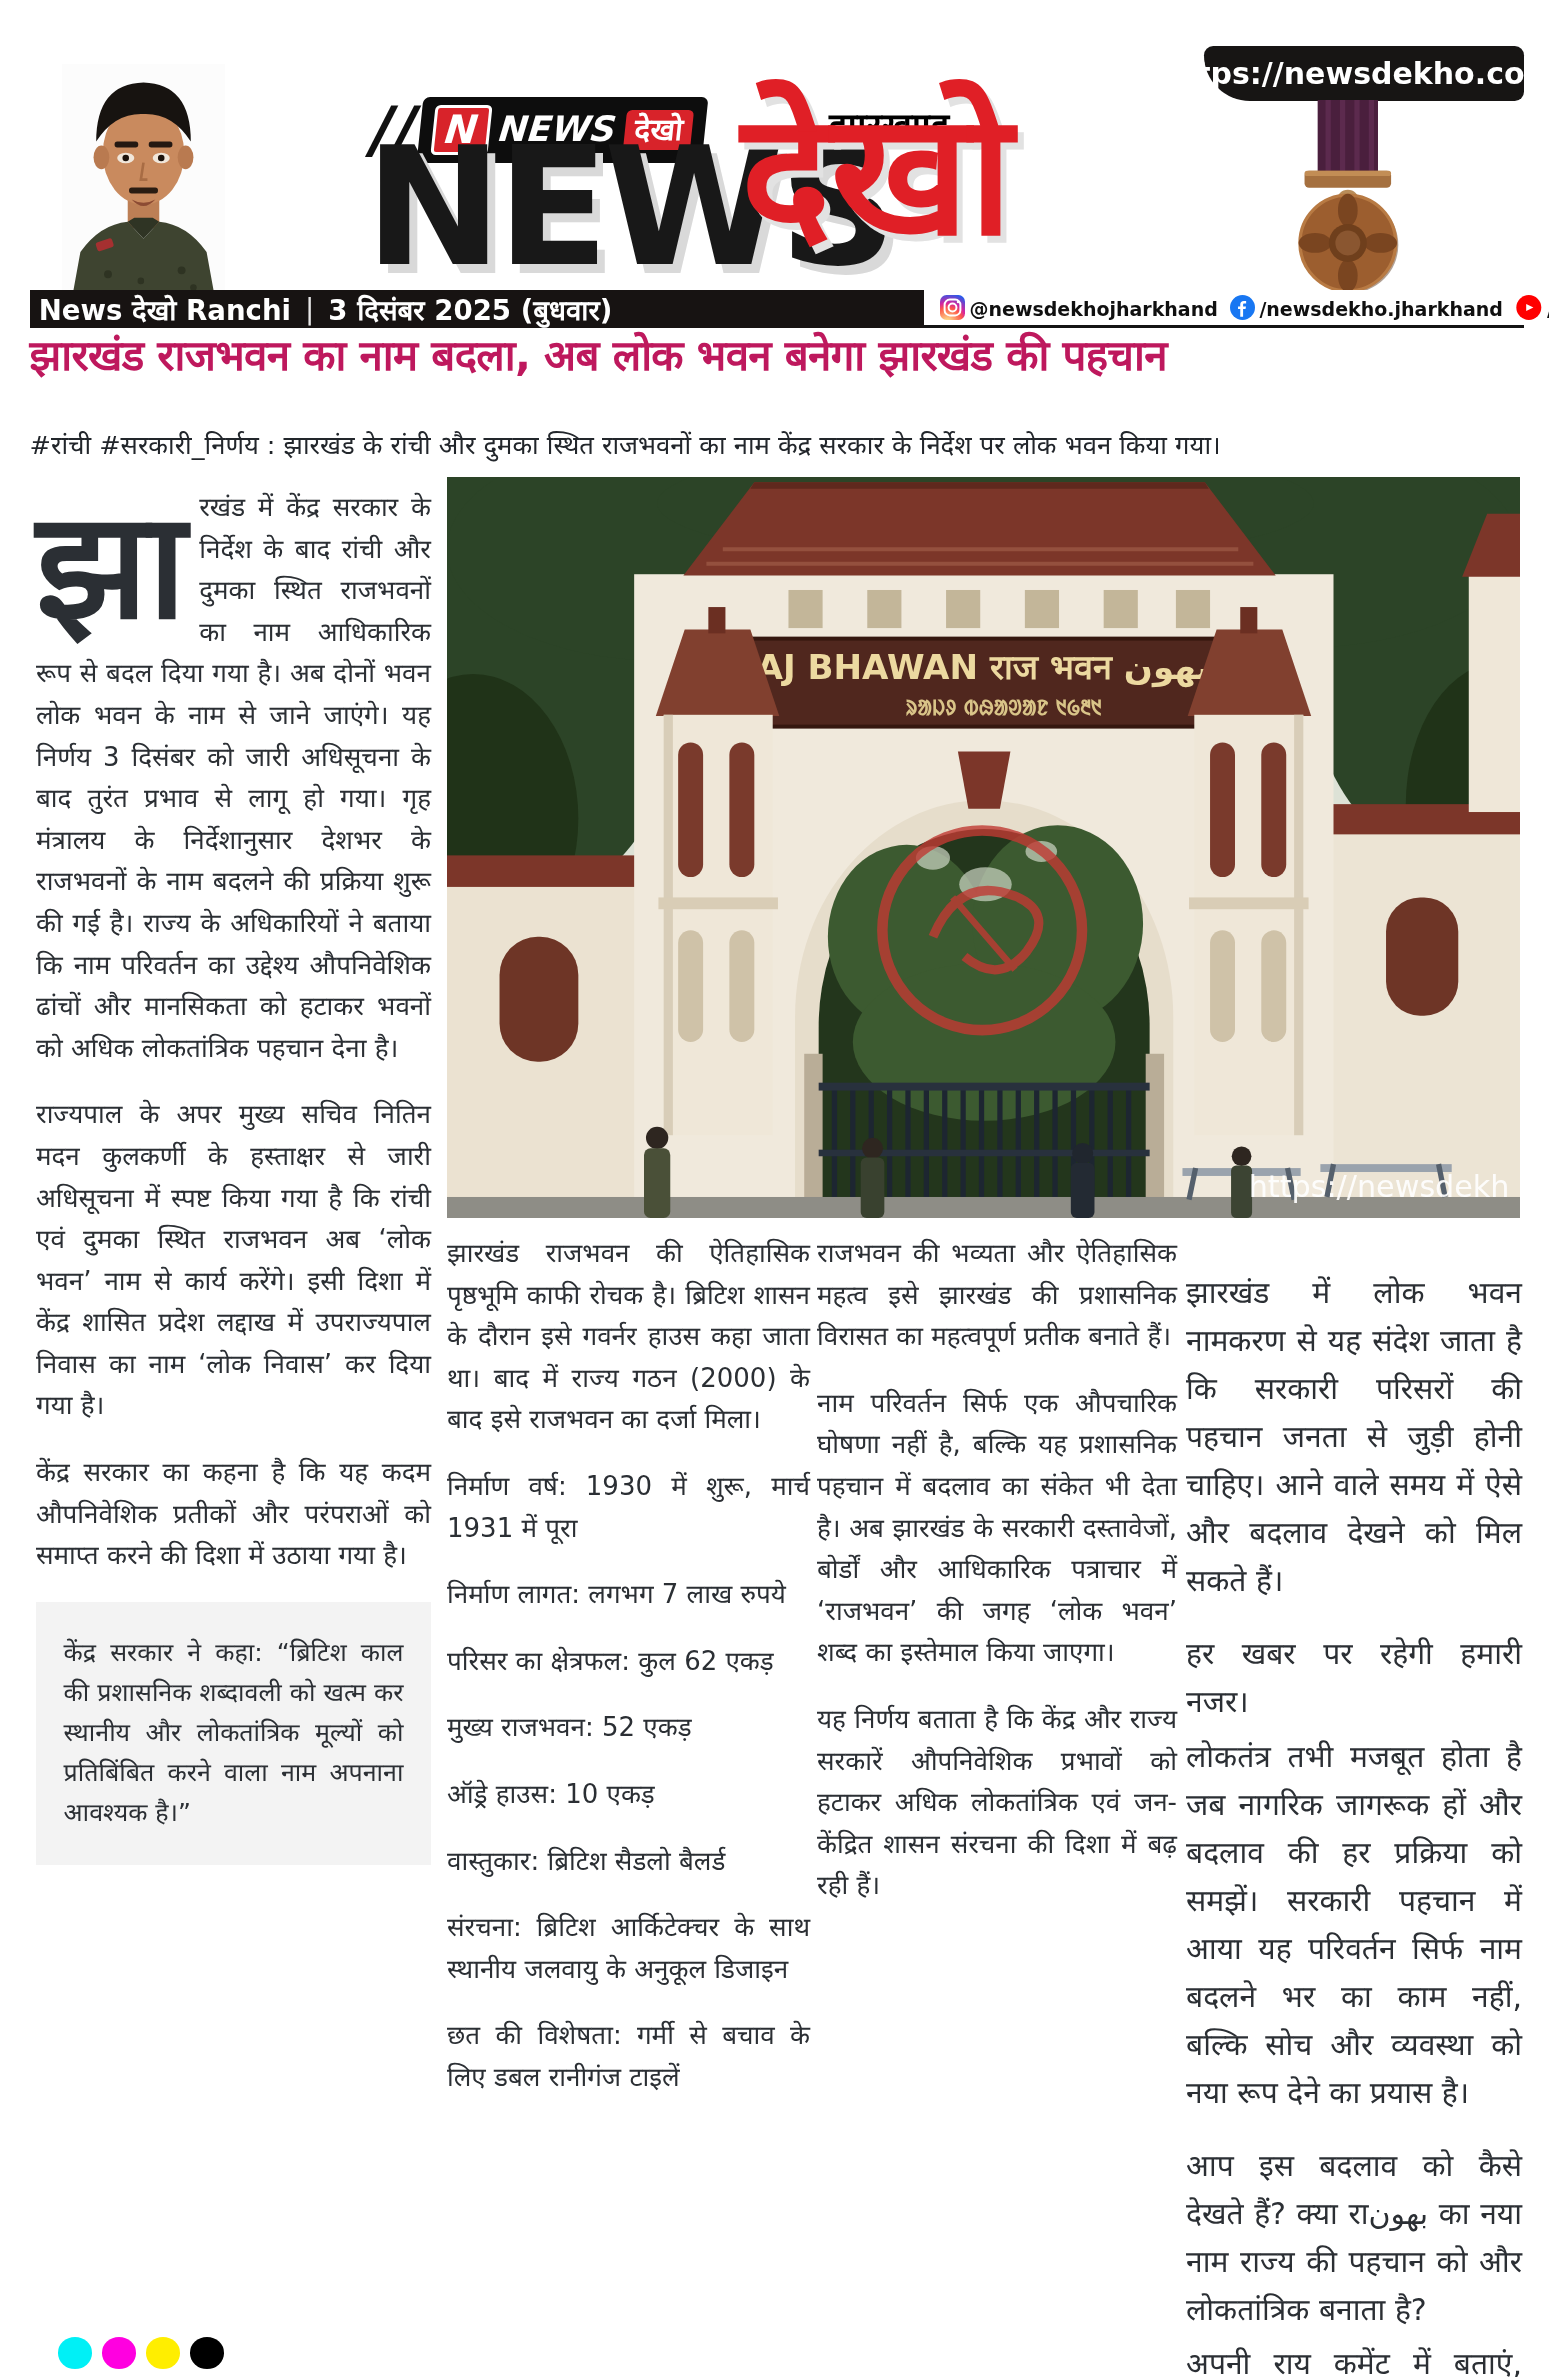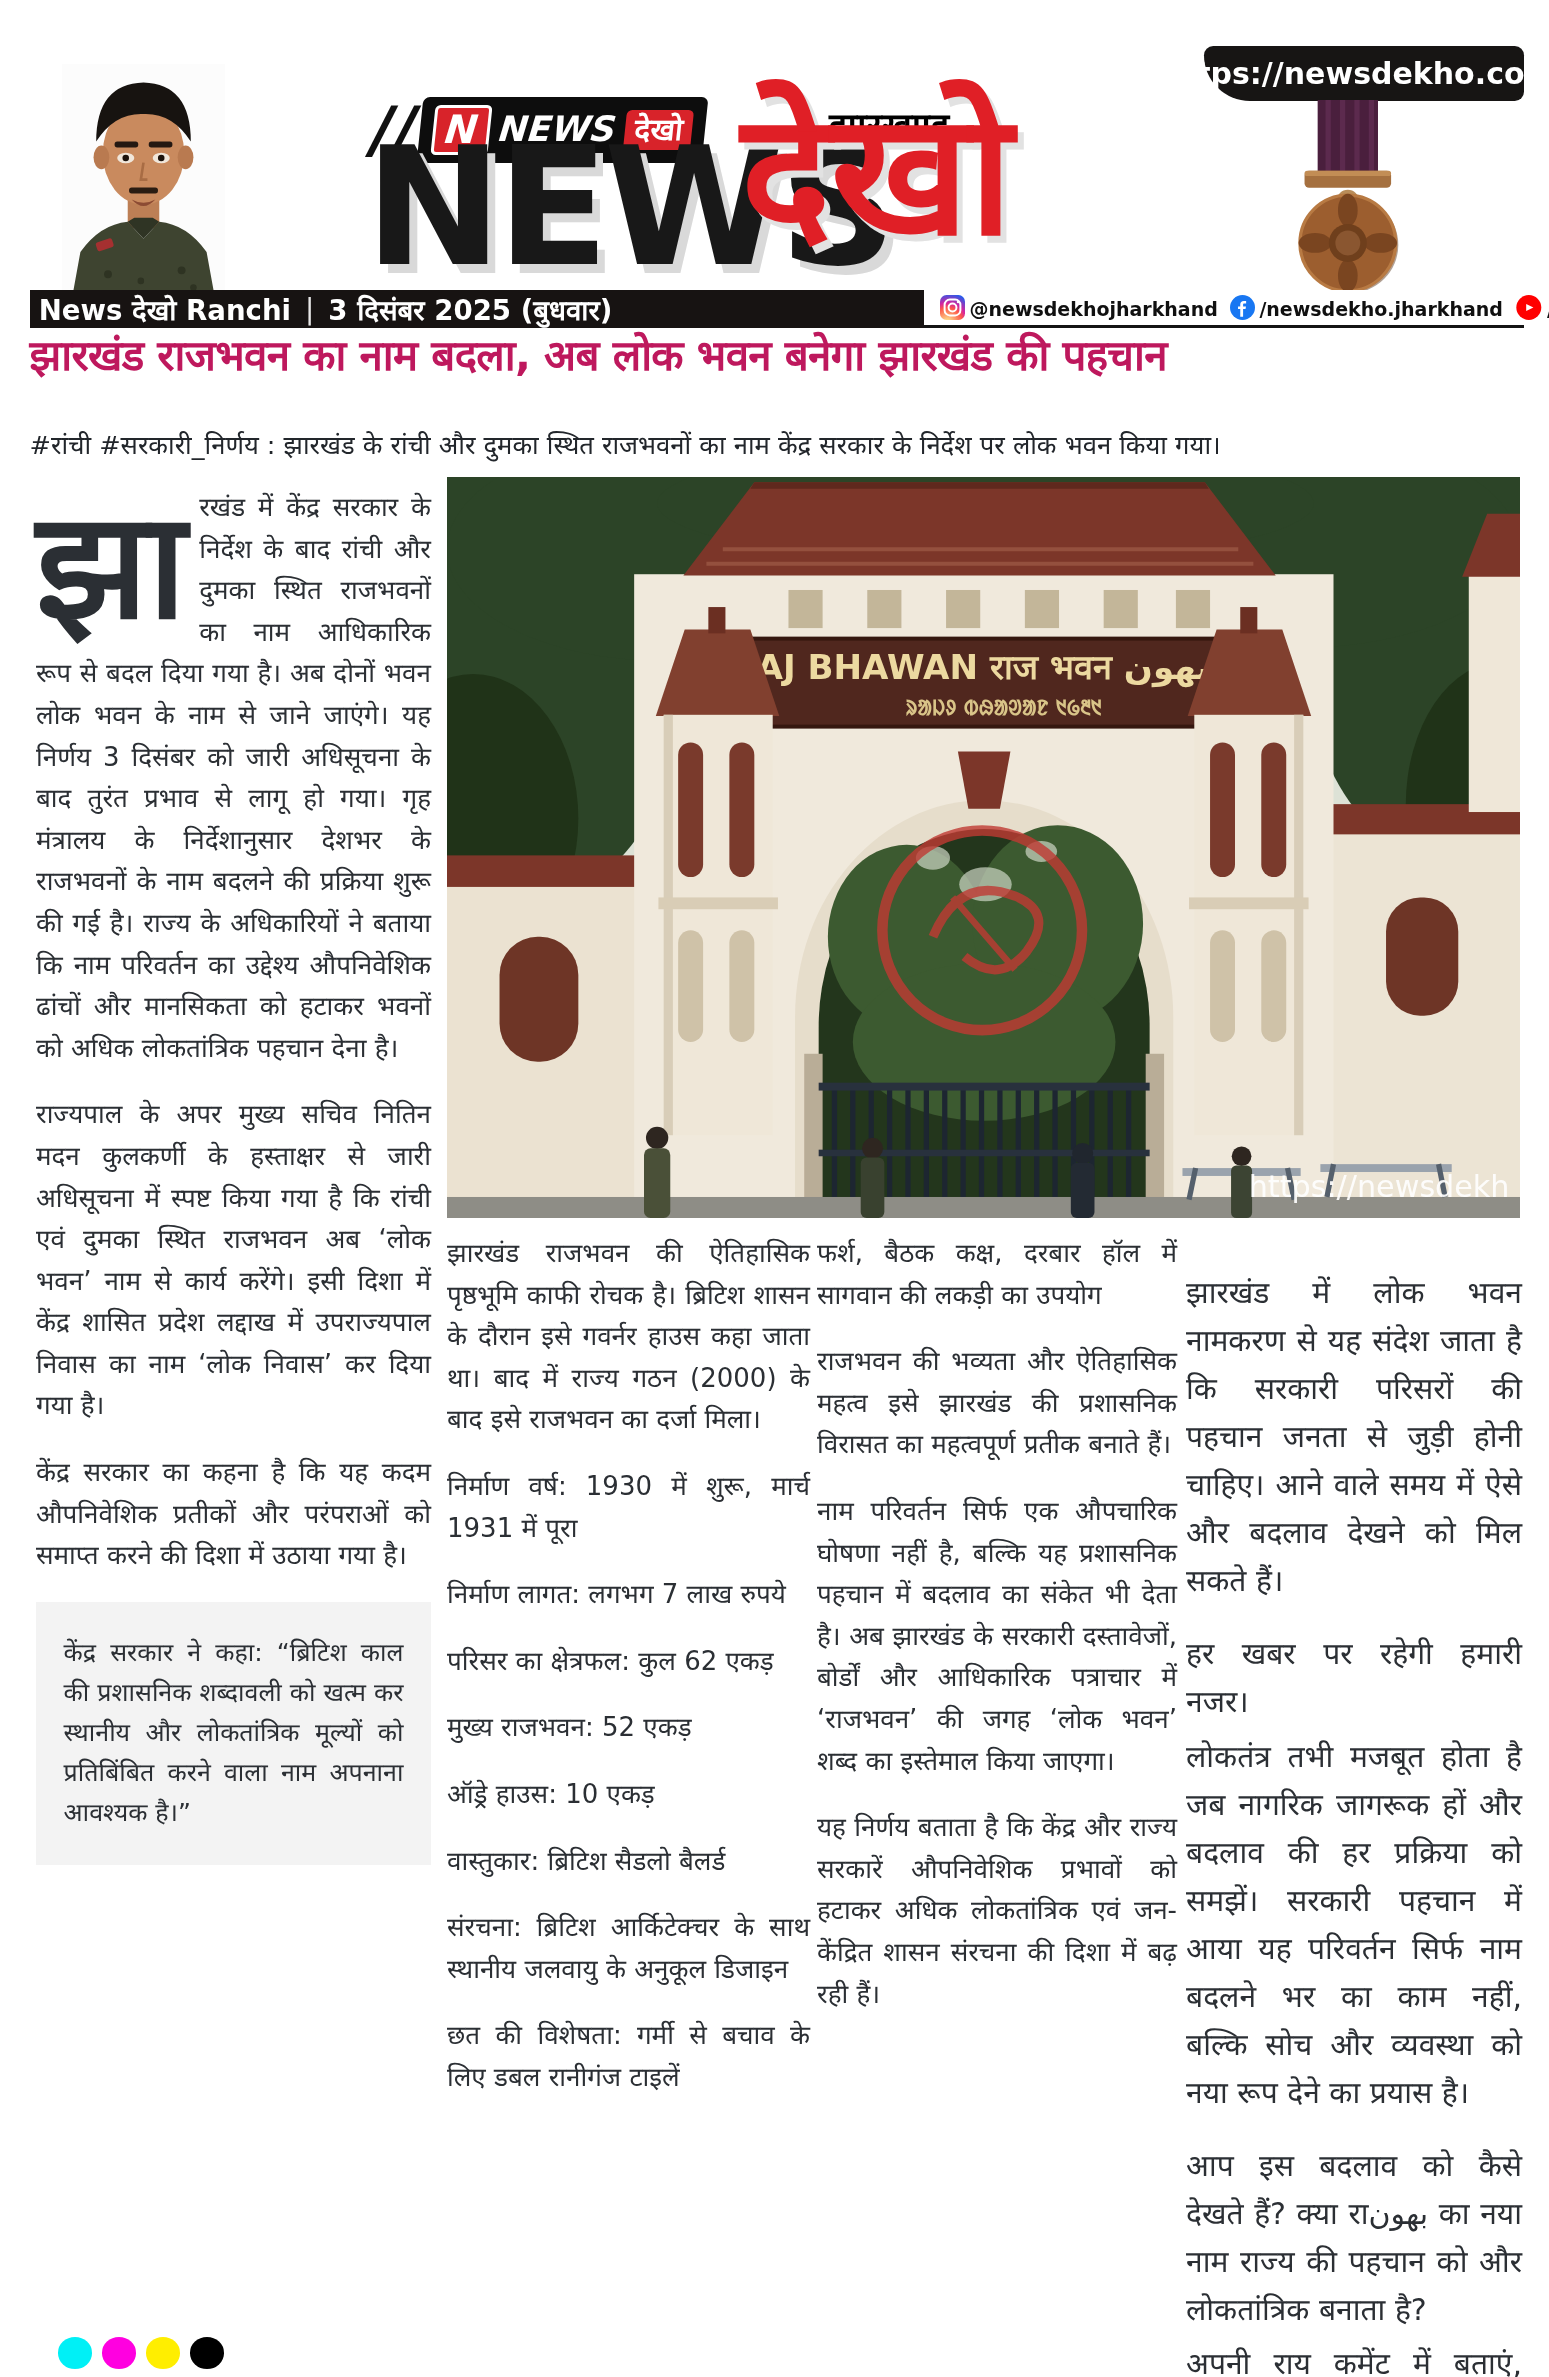--- a/index.html
+++ b/index.html
@@ -319,21 +319,20 @@
     <p>निर्माण लागत: लगभग 7 लाख रुपये</p>
     <p>परिसर का क्षेत्रफल: कुल 62 एकड़</p>
     <p>मुख्य राजभवन: 52 एकड़</p>
     <p>ऑड्रे हाउस: 10 एकड़</p>
     <p>वास्तुकार: ब्रिटिश सैडलो बैलर्ड</p>
     <p>संरचना: ब्रिटिश आर्किटेक्चर के साथ स्थानीय जलवायु के अनुकूल डिजाइन</p>
     <p>छत की विशेषता: गर्मी से बचाव के लिए डबल रानीगंज टाइलें</p>
   </div>
 
   <div class="col col-3">
-    <p>फर्श, बैठक कक्ष, दरबार हॉल में सागवान की लकड़ी का उपयोग</p>
     <p>राजभवन की भव्यता और ऐतिहासिक महत्व इसे झारखंड की प्रशासनिक विरासत का महत्वपूर्ण प्रतीक बनाते हैं।</p>
     <p>नाम परिवर्तन सिर्फ एक औपचारिक घोषणा नहीं है, बल्कि यह प्रशासनिक पहचान में बदलाव का संकेत भी देता है। अब झारखंड के सरकारी दस्तावेजों, बोर्डों और आधिकारिक पत्राचार में ‘राजभवन’ की जगह ‘लोक भवन’ शब्द का इस्तेमाल किया जाएगा।</p>
     <p>यह निर्णय बताता है कि केंद्र और राज्य सरकारें औपनिवेशिक प्रभावों को हटाकर अधिक लोकतांत्रिक एवं जन-केंद्रित शासन संरचना की दिशा में बढ़ रही हैं।</p>
   </div>
 
   <div class="col col-4">
     <p>झारखंड में लोक भवन नामकरण से यह संदेश जाता है कि सरकारी परिसरों की पहचान जनता से जुड़ी होनी चाहिए। आने वाले समय में ऐसे और बदलाव देखने को मिल सकते हैं।</p>
     <p style="margin-bottom:6.6px">हर खबर पर रहेगी हमारी नजर।</p>
     <p>लोकतंत्र तभी मजबूत होता है जब नागरिक जागरूक हों और बदलाव की हर प्रक्रिया को समझें। सरकारी पहचान में आया यह परिवर्तन सिर्फ नाम बदलने भर का काम नहीं, बल्कि सोच और व्यवस्था को नया रूप देने का प्रयास है।</p>
     <p style="margin-bottom:6.6px">आप इस बदलाव को कैसे देखते हैं? क्या राبھون का नया नाम राज्य की पहचान को और लोकतांत्रिक बनाता है?</p>

